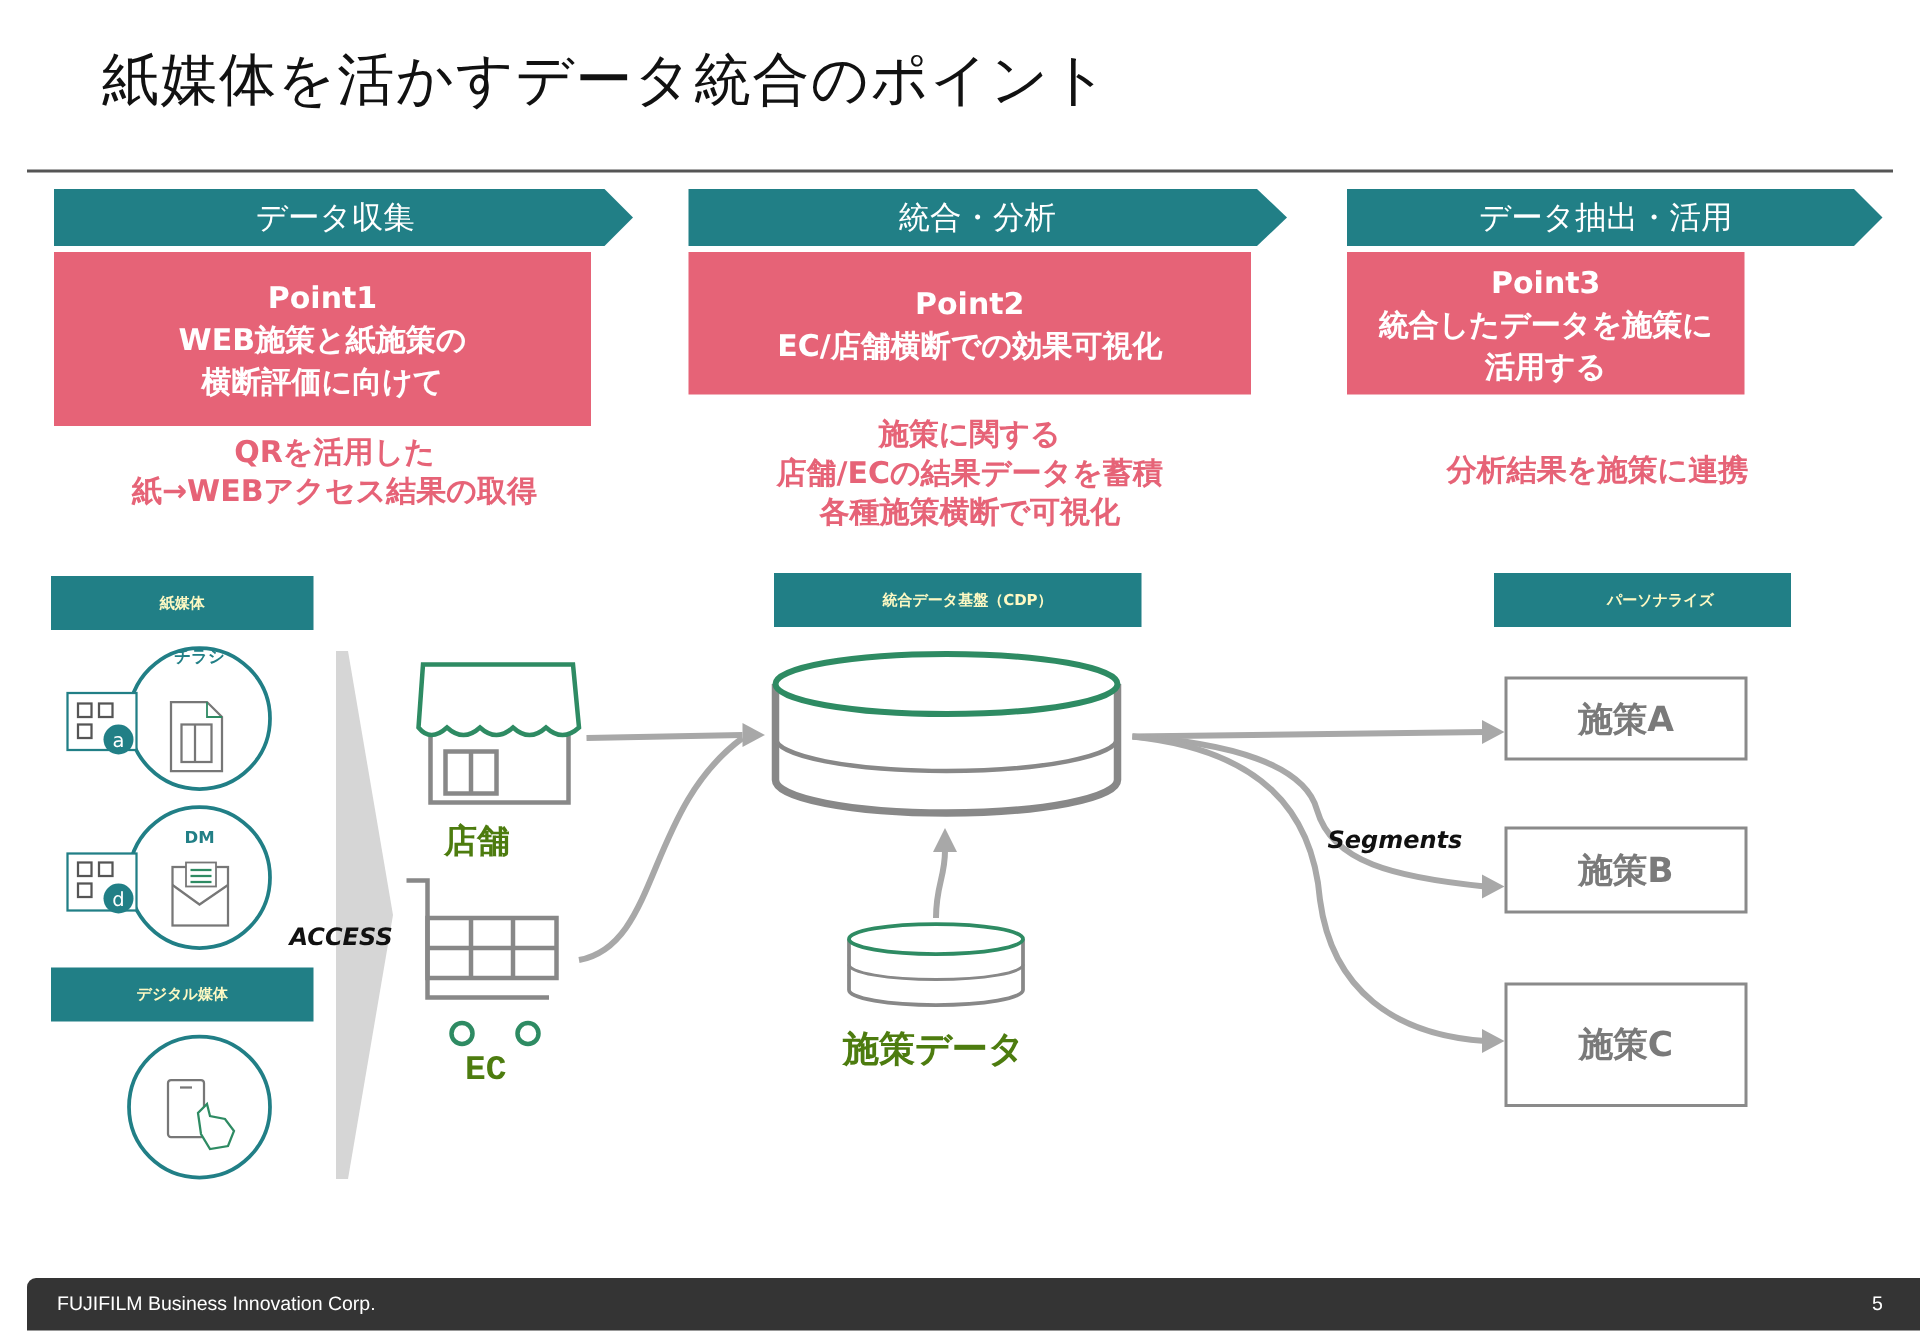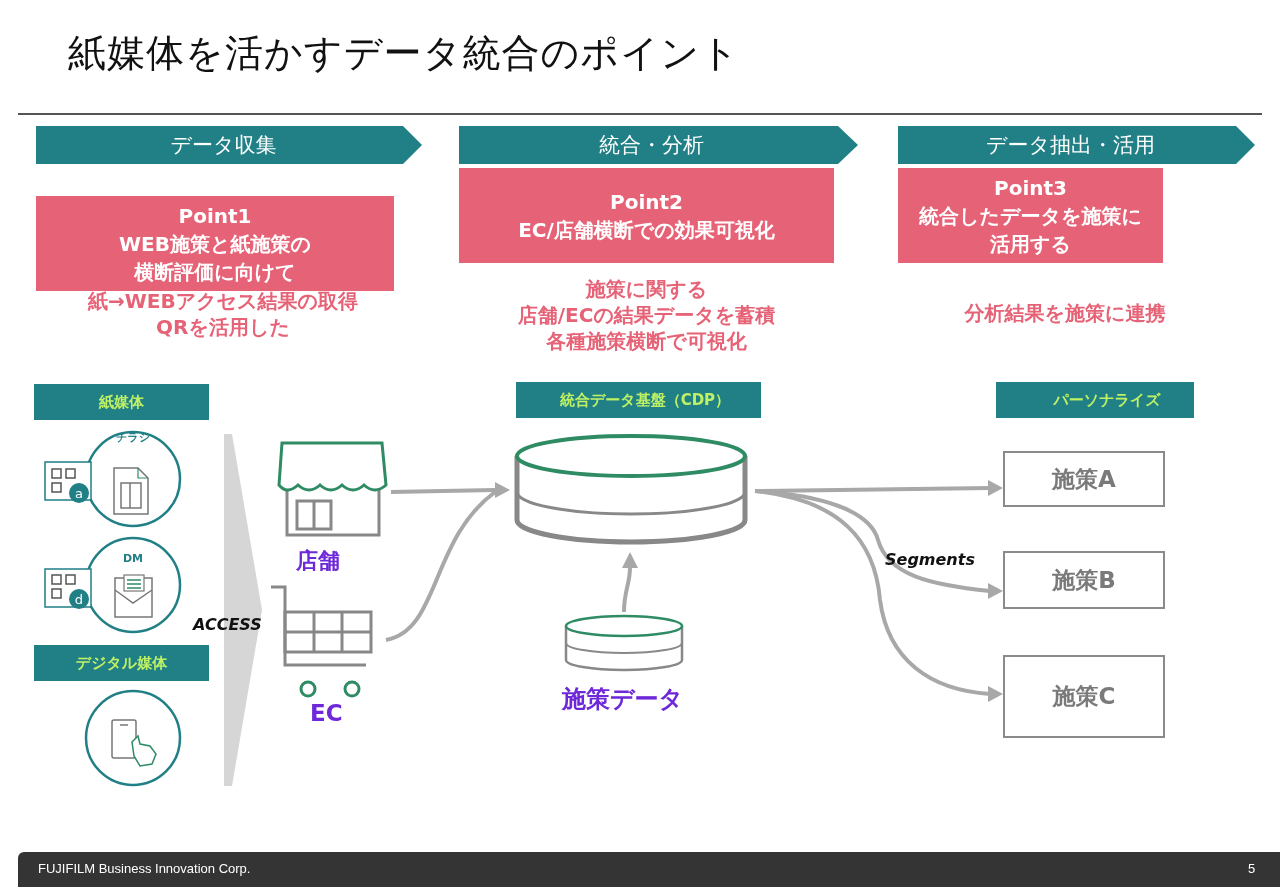--- a/index.html
+++ b/index.html
@@ -6,23 +6,23 @@
   body{width:1280px;height:887px;position:relative;background:#ffffff;overflow:hidden;
        font-family:"DejaVu Sans","Liberation Sans",sans-serif;}
   .abs{position:absolute;}
   .title{left:68px;top:28px;font-size:38px;color:#111;font-weight:normal;letter-spacing:1px;white-space:nowrap;}
   .rule{left:18px;top:113px;width:1244px;height:2px;background:#555;}
   .phase{height:38px;display:flex;align-items:center;justify-content:center;color:#fff;font-size:21px;
          background:#217f86;}
   .pink{background:#e66377;color:#fff;font-weight:bold;font-size:20px;text-align:center;
         display:flex;flex-direction:column;align-items:center;justify-content:center;line-height:28px;}
   .desc{color:#e66377;font-weight:bold;font-size:20px;text-align:center;line-height:26px;}
-  .label-box{background:#217f86;color:#bef264;font-weight:bold;font-size:15px;display:flex;
+  .label-box{background:#217f86;color:#fef9c3;font-weight:bold;font-size:10px;display:flex;
              align-items:center;justify-content:center;height:36px;text-align:right;}
-  .gray-text{color:#6d28d9;font-weight:bold;}
+  .gray-text{color:#4d7c0f;font-weight:bold;font-family:Liberation Mono, monospace;}
   .target{border:2px solid #8a8a8a;background:#fff;display:flex;align-items:center;justify-content:center;
           color:#7a7a7a;font-weight:bold;font-size:23px;box-sizing:border-box;}
   .footer{left:18px;top:852px;width:1262px;height:35px;background:#343434;border-top-left-radius:6px;}
   .footer-text{left:38px;top:861px;color:#fff;font-size:13px;font-family:"Liberation Sans",sans-serif;}
   .page-num{left:1248px;top:861px;color:#fff;font-size:13px;font-family:"Liberation Sans",sans-serif;}
   .italic{font-style:italic;font-weight:bold;color:#111;font-size:16px;}
   svg{position:absolute;left:0;top:0;overflow:visible;}
 </style>
 </head>
 <body>
@@ -32,38 +32,38 @@
 
 <svg width="1280" height="887">
   <polygon points="36,126 403,126 422,145 403,164 36,164" fill="#217f86"></polygon>
   <polygon points="459,126 838,126 858,145 838,164 459,164" fill="#217f86"></polygon>
   <polygon points="898,126 1236,126 1255,145 1236,164 898,164" fill="#217f86"></polygon>
 </svg>
 <div class="abs phase" style="left:36px;top:126px;width:375px;background:transparent;text-align:right;">データ収集</div>
 <div class="abs phase" style="left:459px;top:126px;width:385px;background:transparent;">統合・分析</div>
 <div class="abs phase" style="left:898px;top:126px;width:345px;background:transparent;">データ抽出・活用</div>
 
-<div class="abs pink" style="left:36px;top:168px;width:358px;height:95px;margin-top:28px;">
+<div class="abs pink" style="left:36px;top:168px;width:358px;height:116px;">
   <div>Point1</div>
   <div>WEB施策と紙施策の</div>
   <div>横断評価に向けて</div>
 </div>
 <div class="abs pink" style="left:459px;top:168px;width:375px;height:95px;">
   <div>Point2</div>
   <div>EC/店舗横断での効果可視化</div>
 </div>
 <div class="abs pink" style="left:898px;top:168px;width:265px;height:95px;">
   <div>Point3</div>
   <div>統合したデータを施策に</div>
   <div>活用する</div>
 </div>
 
 <div class="abs desc" style="left:36px;top:288px;width:374px;">
+  <div>QRを活用した</div>
   <div>紙→WEBアクセス結果の取得</div>
-  <div>QRを活用した</div>
 </div>
 <div class="abs desc" style="left:459px;top:276px;width:375px;">
   <div>施策に関する</div>
   <div>店舗/ECの結果データを蓄積</div>
   <div>各種施策横断で可視化</div>
 </div>
 <div class="abs desc" style="left:898px;top:300px;width:334px;">
   <div>分析結果を施策に連携</div>
 </div>
 

